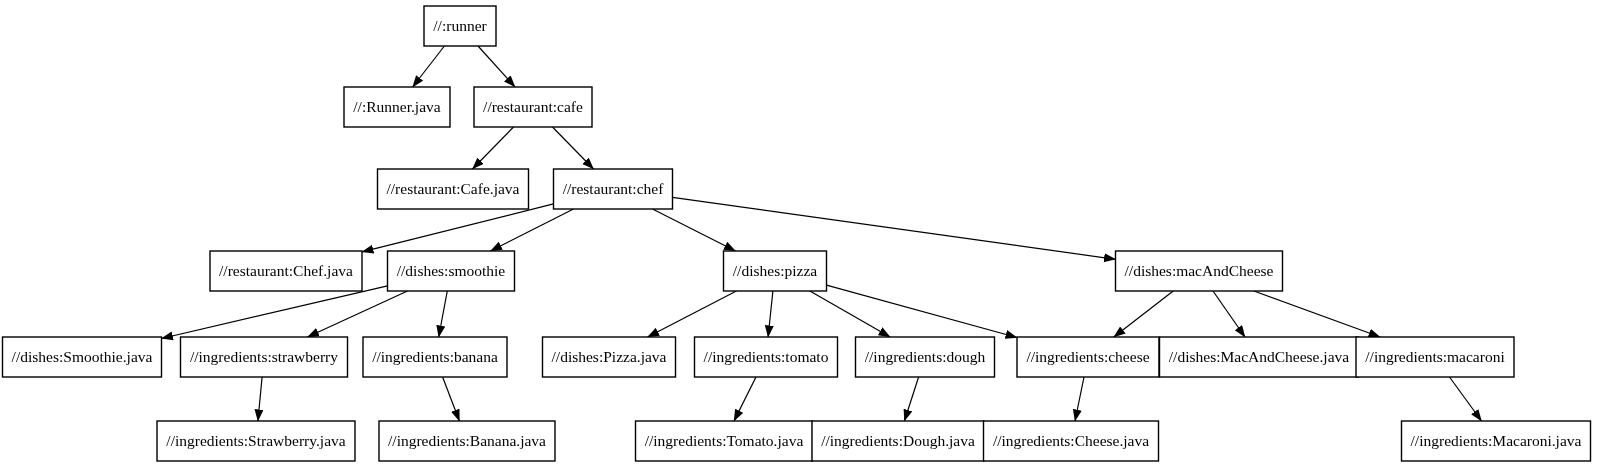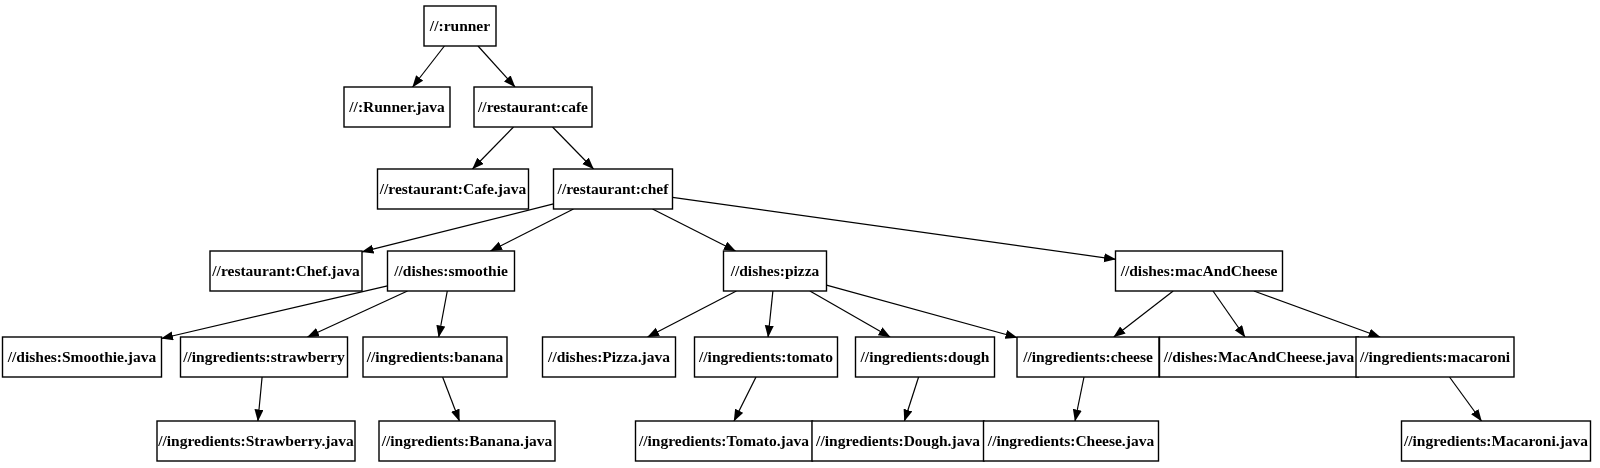--- a/index.html
+++ b/index.html
@@ -7,21 +7,20 @@
     padding: 0;
     background: #ffffff;
     font-family: "Liberation Serif", serif;
   }
   #diagram-root {
     position: relative;
     width: 1600px;
     height: 468px;
     background: #ffffff;
     overflow: hidden;
-    font-weight: bold;
   }
   svg { display: block; }
   .node-box {
     fill: #ffffff;
     stroke: #000000;
     stroke-width: 1.4;
   }
   .node-label {
     font-family: "Liberation Serif", serif;
     font-size: 15.5px;

